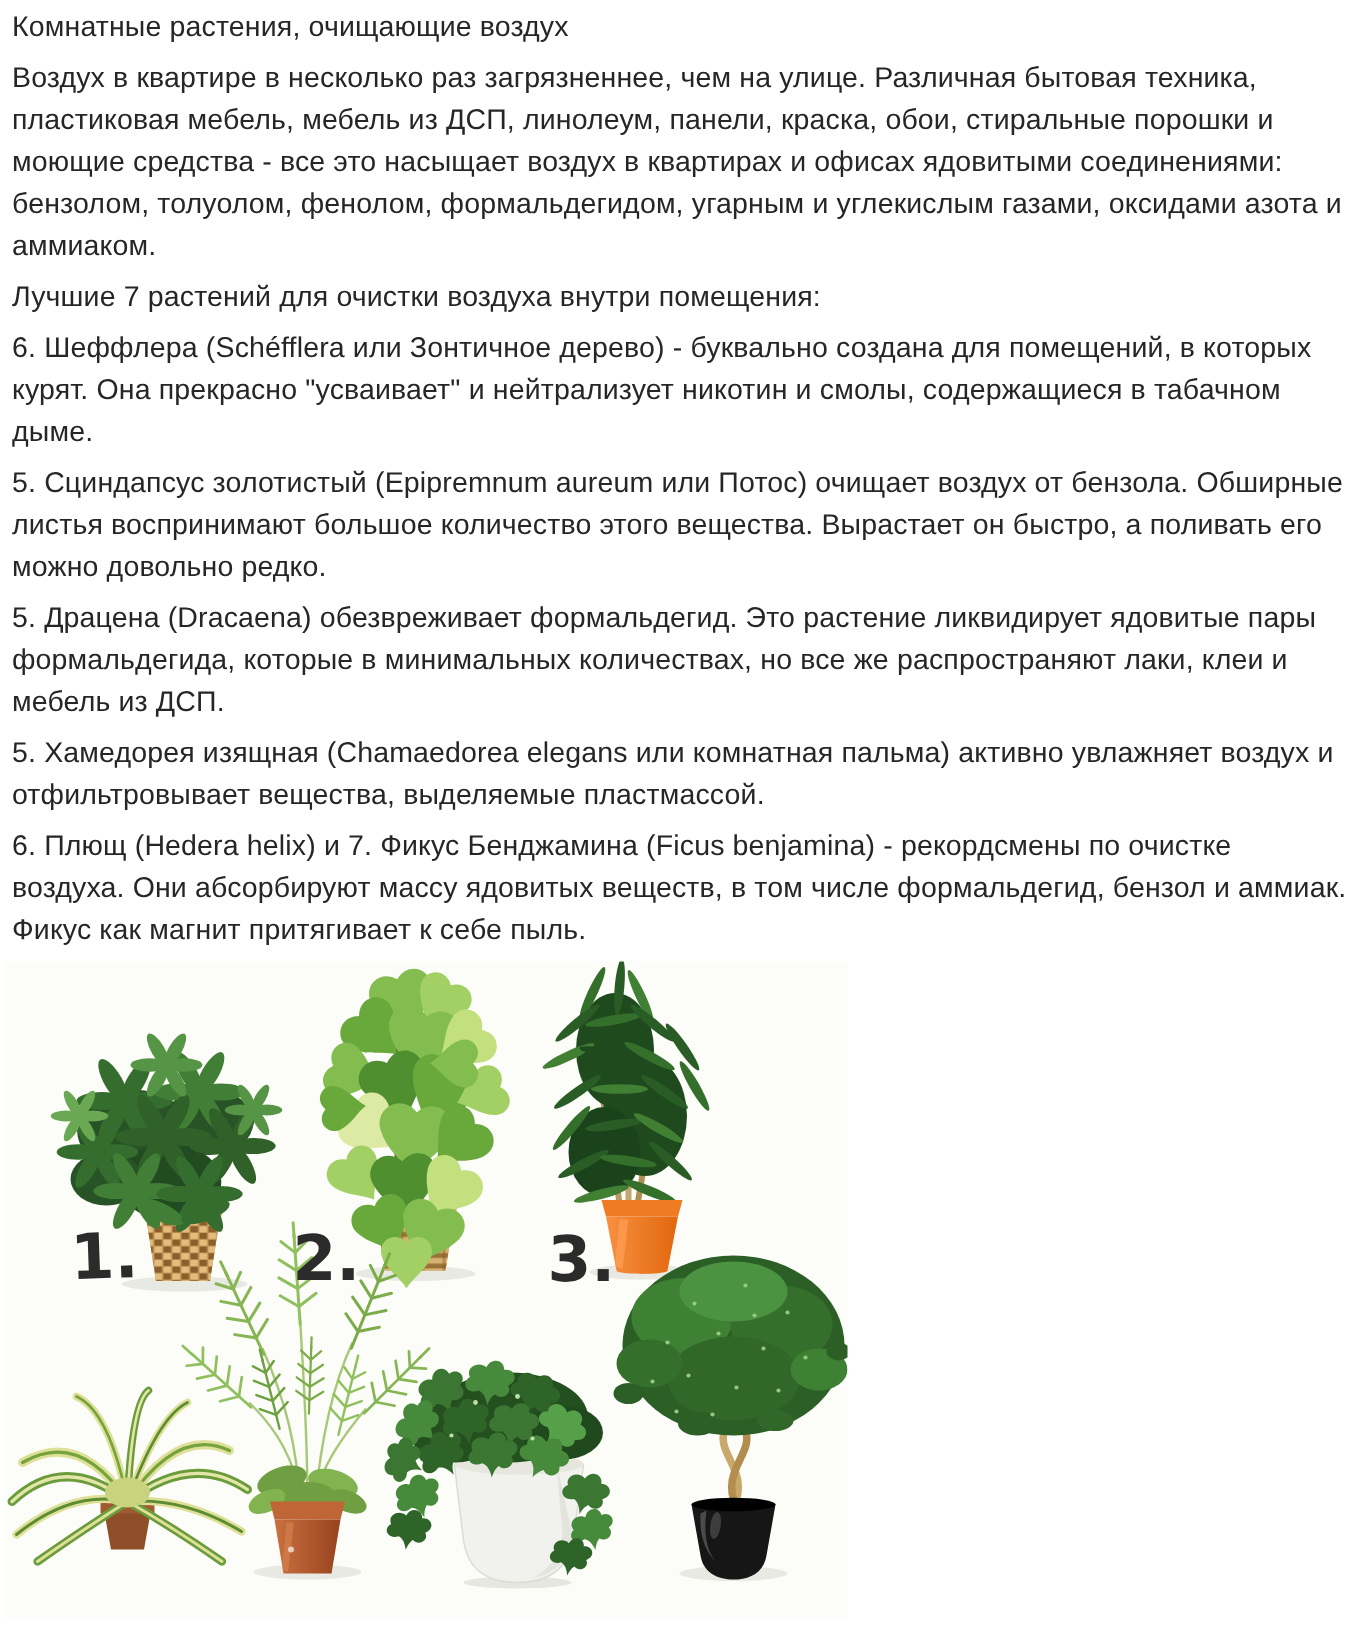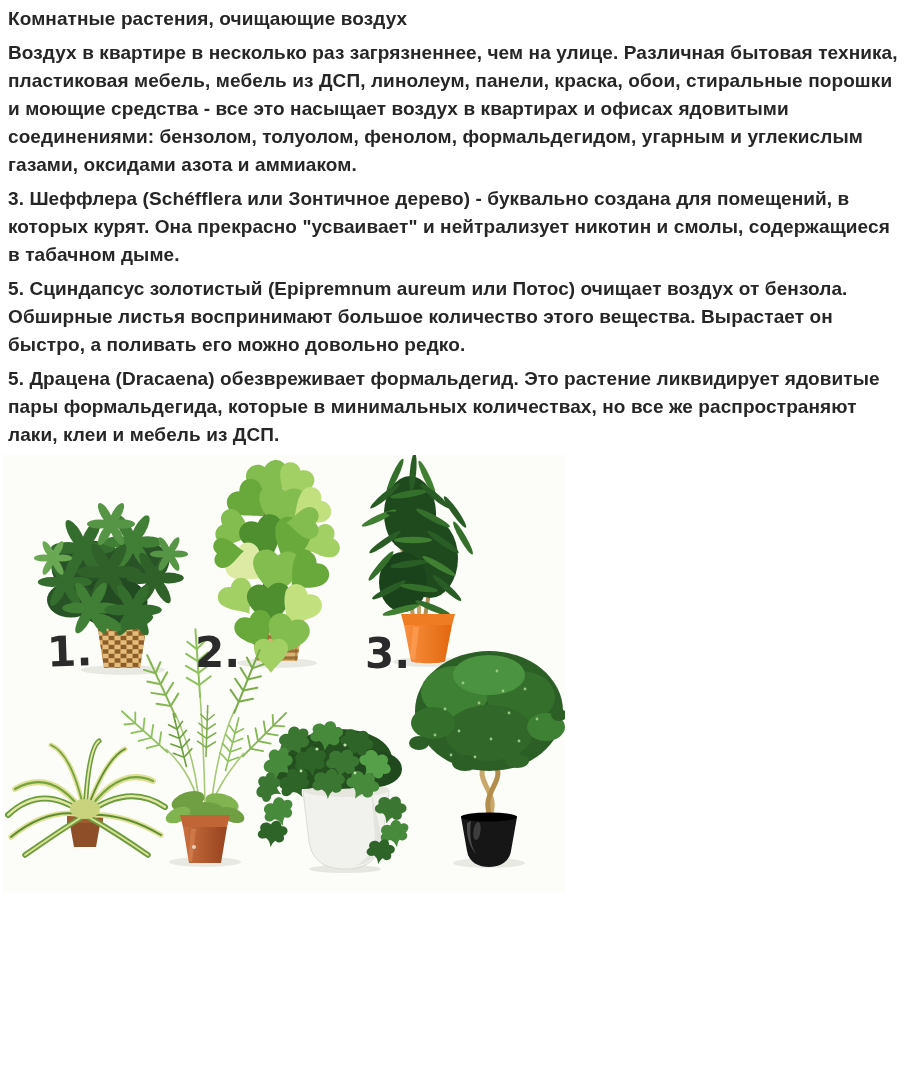--- a/index.html
+++ b/index.html
@@ -1,19 +1,19 @@
 <!DOCTYPE html>
 <html><head>
 <meta charset="utf-8">
 <style>
   html,body{margin:0;padding:0;background:#ffffff;}
   body{width:910px;height:1086px;overflow:hidden;
        font-family:"Liberation Sans","DejaVu Sans",sans-serif;color:#262626;}
   main{padding:5px 12px 0 8px;}
-  p{margin:0 0 6px 0;font-size:19px;line-height:28px;letter-spacing:0.1px;font-weight:bold;}
+  p{margin:0 0 6px 0;font-size:19px;line-height:28px;letter-spacing:0.1px;}
   .fig{position:relative;margin:0 0 0 -5px;width:562px;height:438px;
        background:#fcfcf8;overflow:hidden;}
   .plant{position:absolute;overflow:visible;}
   .num{position:absolute;font-family:"DejaVu Sans","Liberation Sans",sans-serif;
        font-weight:700;font-size:42px;line-height:1;color:#2b2b2b;}
   .n1{left:44px;top:176px;transform:rotate(-2deg);}
   .n2{left:192px;top:177px;}
   .n3{left:362px;top:178px;}
   .p1{left:34px;top:55px;}
   .p2{left:202px;top:2px;}
@@ -23,23 +23,26 @@
   .p6{left:242px;top:270px;}
   .p7{left:402px;top:192px;}
 </style>
 </head>
 <body>
 
 <main>
   <section>
     <p>Комнатные растения, очищающие воздух</p>
     <p>Воздух в квартире в несколько раз загрязненнее, чем на улице. Различная бытовая техника, пластиковая мебель, мебель из ДСП, линолеум, панели, краска, обои, стиральные порошки и моющие средства - все это насыщает воздух в квартирах и офисах ядовитыми соединениями: бензолом, толуолом, фенолом, формальдегидом, угарным и углекислым газами, оксидами азота и аммиаком.</p>
-    <p>3. Шеффлера (Schéfflera или Зонтичное дерево) - буквально создана для помещений, в которых курят. Она прекрасно "усваивает" и нейтрализует никотин и смолы, содержащиеся в табачном дыме.</p>
+    <p>Лучшие 7 растений для очистки воздуха внутри помещения:</p>
+    <p>6. Шеффлера (Schéfflera или Зонтичное дерево) - буквально создана для помещений, в которых курят. Она прекрасно "усваивает" и нейтрализует никотин и смолы, содержащиеся в табачном дыме.</p>
     <p>5. Сциндапсус золотистый (Epipremnum aureum или Потос) очищает воздух от бензола. Обширные листья воспринимают большое количество этого вещества. Вырастает он быстро, а поливать его можно довольно редко.</p>
     <p>5. Драцена (Dracaena) обезвреживает формальдегид. Это растение ликвидирует ядовитые пары формальдегида, которые в минимальных количествах, но все же распространяют лаки, клеи и мебель из ДСП.</p>
+    <p>5. Хамедорея изящная (Chamaedorea elegans или комнатная пальма) активно увлажняет воздух и отфильтровывает вещества, выделяемые пластмассой.</p>
+    <p>6. Плющ (Hedera helix) и 7. Фикус Бенджамина (Ficus benjamina) - рекордсмены по очистке воздуха. Они абсорбируют массу ядовитых веществ, в том числе формальдегид, бензол и аммиак. Фикус как магнит притягивает к себе пыль.</p>
   </section>
 
   <figure class="fig">
 
     <svg width="0" height="0" style="position:absolute">
       <defs>
         <ellipse id="d-leaf" rx="17" ry="6"></ellipse>
         <g id="d-rosette">
           <use href="#d-leaf" transform="rotate(0) translate(15,0)"></use>
           <use href="#d-leaf" transform="rotate(60) translate(15,0)"></use>

